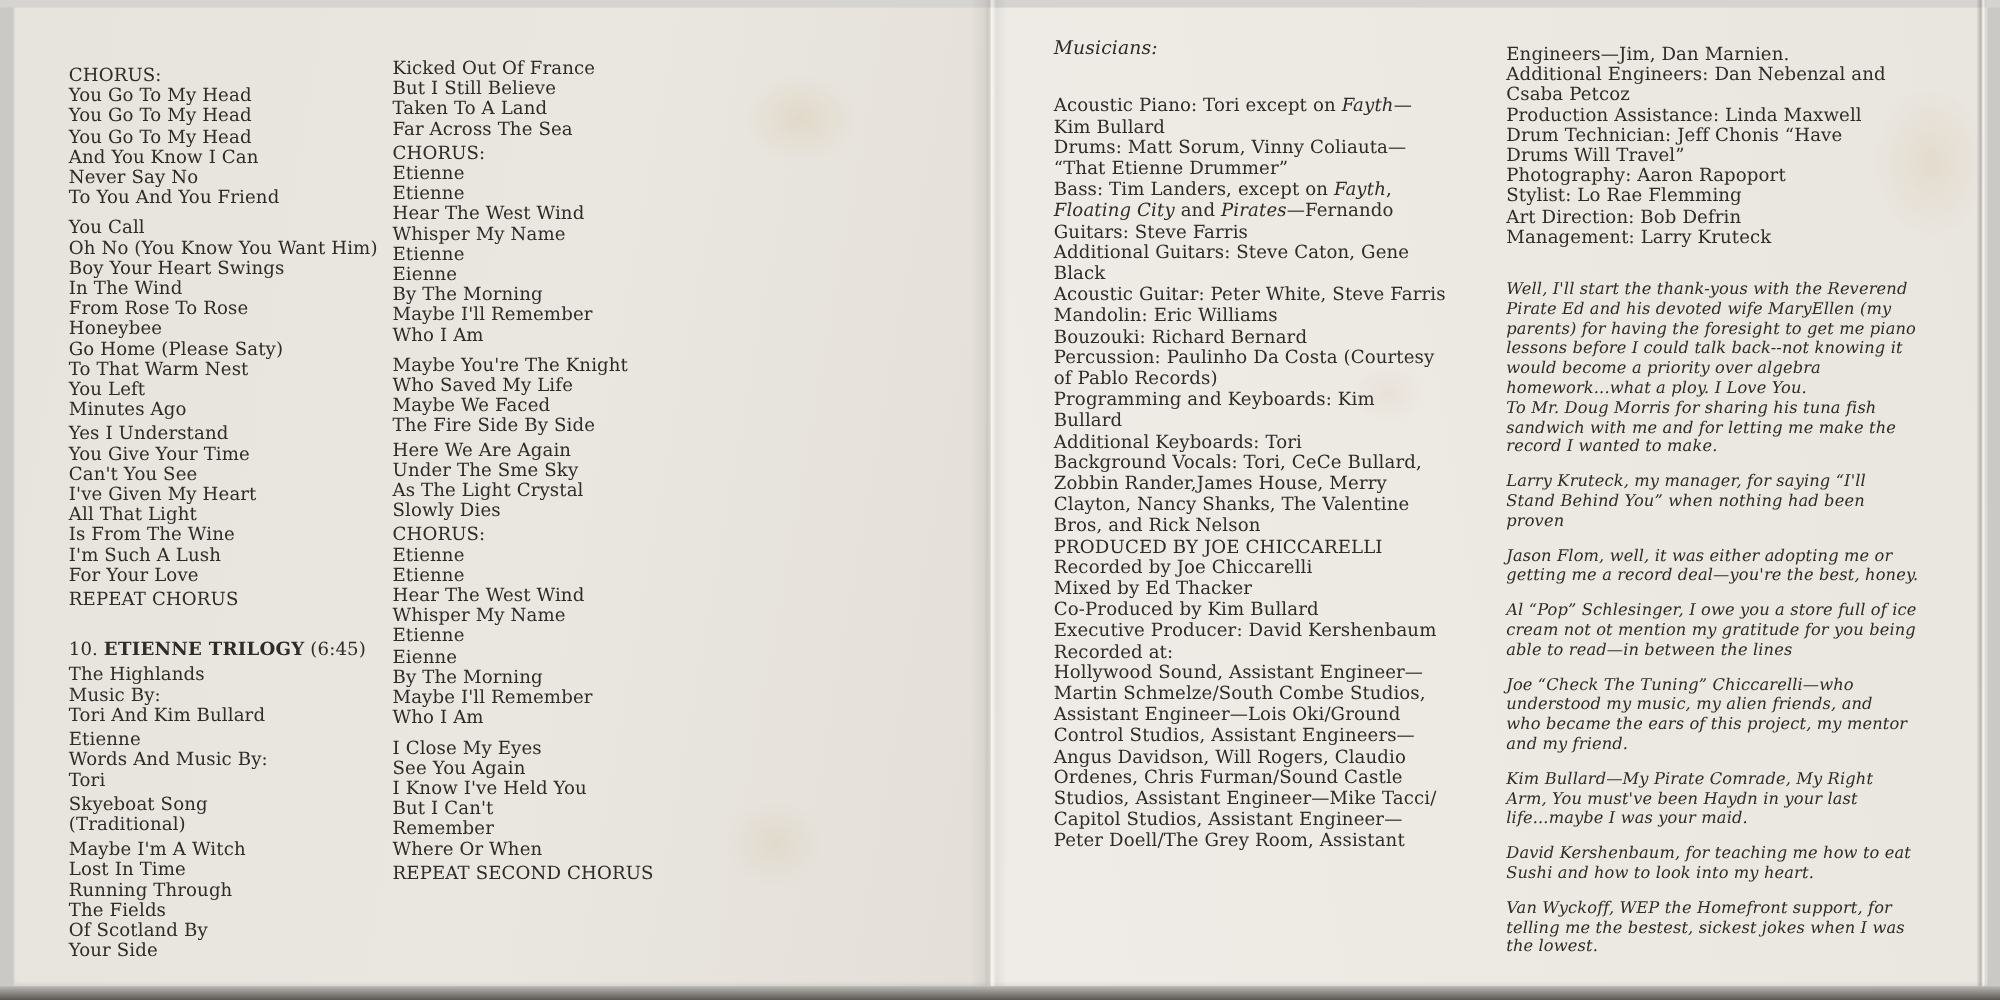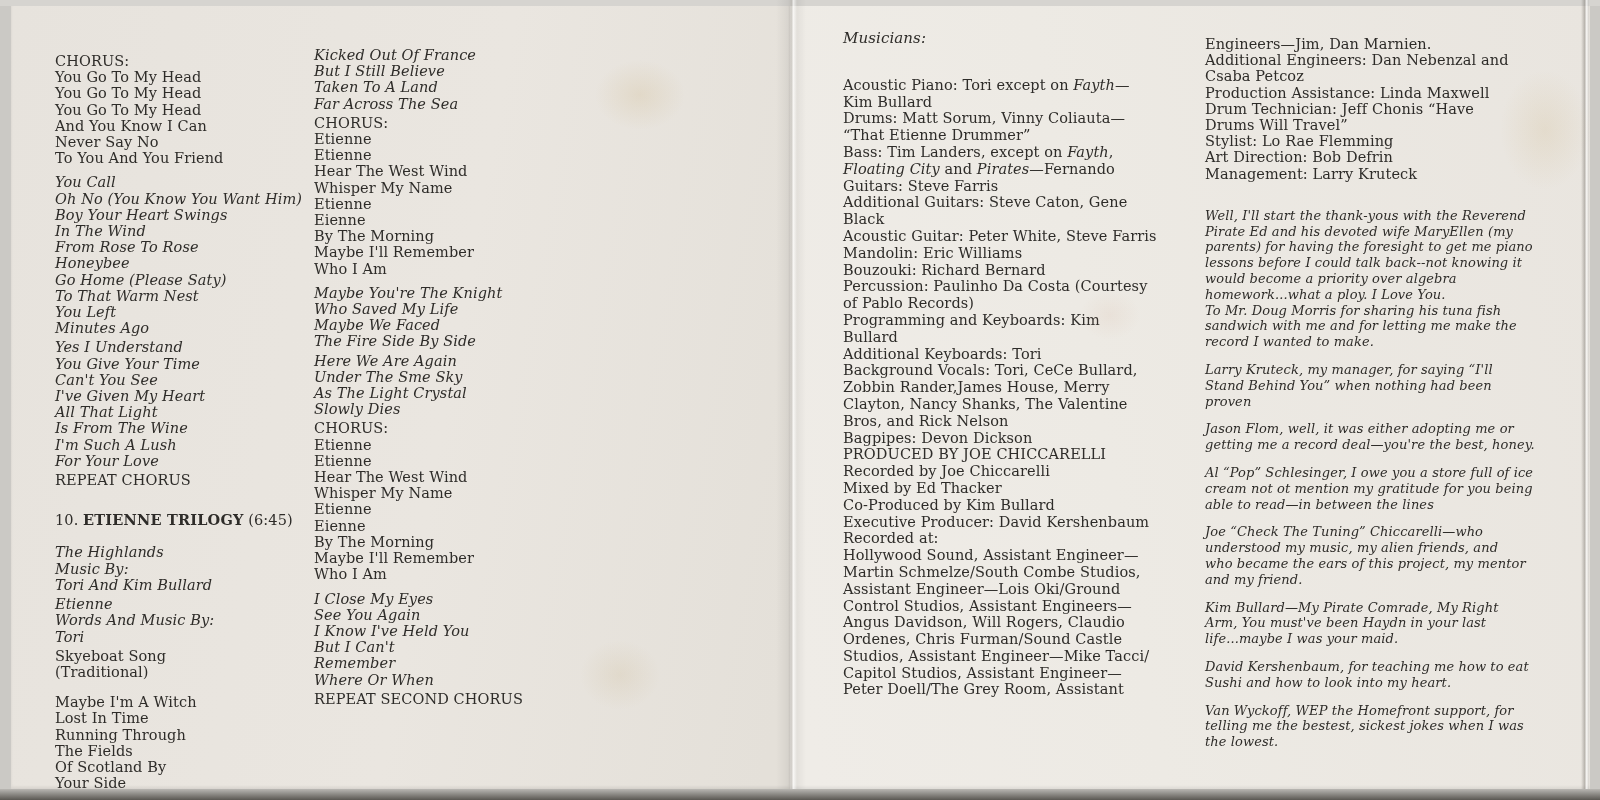--- a/index.html
+++ b/index.html
@@ -51,27 +51,27 @@
   .stain-3{left:580px;top:640px;width:80px;height:70px;background:radial-gradient(closest-side,rgba(188,160,104,.14),rgba(188,160,104,0));}
   .stain-4{left:1080px;top:290px;width:60px;height:50px;background:radial-gradient(closest-side,rgba(200,150,120,.10),rgba(200,150,120,0));}
 
   .col{position:absolute;}
   .line{
     white-space:nowrap;
     font-size:14.5px;line-height:16.2px;
     letter-spacing:.1px;
   }
   .block{margin-bottom:8px;}
-  .block.gap-sm{margin-bottom:3px;font-style:italic;}
-  .block.gap-lg{margin-bottom:14px;}
+  .block.gap-sm{margin-bottom:3px;}
+  .block.gap-lg{margin-bottom:4px;}
 
   
   .col-credits .line{line-height:16.8px;}
 
-  .track{margin-top:24px;margin-bottom:16px;}
+  .track{margin-top:24px;margin-bottom:4px;}
   .track .line{font-size:14.5px;}
   .track-num{font-weight:normal;}
   .track-title{font-weight:bold;letter-spacing:.2px;}
 
   .italic-heading .line{font-style:italic;font-size:15px;margin-bottom:0;}
   .italic-heading{margin-bottom:30px;}
 
   .credits-block{margin-bottom:16px;}
 
   .roman-credits{margin-bottom:26px;}
@@ -234,21 +234,20 @@
           <div class="line">Bouzouki: Richard Bernard</div>
           <div class="line">Percussion: Paulinho Da Costa (Courtesy</div>
           <div class="line">of Pablo Records)</div>
           <div class="line">Programming and Keyboards: Kim</div>
           <div class="line">Bullard</div>
           <div class="line">Additional Keyboards: Tori</div>
           <div class="line">Background Vocals: Tori, CeCe Bullard,</div>
           <div class="line">Zobbin Rander,James House, Merry</div>
           <div class="line">Clayton, Nancy Shanks, The Valentine</div>
           <div class="line">Bros, and Rick Nelson</div>
-          <div class="line">Bagpipes: Devon Dickson</div>
           <div class="line">PRODUCED BY JOE CHICCARELLI</div>
           <div class="line">Recorded by Joe Chiccarelli</div>
           <div class="line">Mixed by Ed Thacker</div>
           <div class="line">Co-Produced by Kim Bullard</div>
           <div class="line">Executive Producer: David Kershenbaum</div>
           <div class="line">Recorded at:</div>
           <div class="line">Hollywood Sound, Assistant Engineer—</div>
           <div class="line">Martin Schmelze/South Combe Studios,</div>
           <div class="line">Assistant Engineer—Lois Oki/Ground</div>
           <div class="line">Control Studios, Assistant Engineers—</div>
@@ -260,20 +259,21 @@
         </div>
       </div>
     <div class="col col-thanks">
         <div class="block roman-credits">
           <div class="line">Engineers—Jim, Dan Marnien.</div>
           <div class="line">Additional Engineers: Dan Nebenzal and</div>
           <div class="line">Csaba Petcoz</div>
           <div class="line">Production Assistance: Linda Maxwell</div>
           <div class="line">Drum Technician: Jeff Chonis “Have</div>
           <div class="line">Drums Will Travel”</div>
+          <div class="line">Photography: Aaron Rapoport</div>
           <div class="line">Stylist: Lo Rae Flemming</div>
           <div class="line">Art Direction: Bob Defrin</div>
           <div class="line">Management: Larry Kruteck</div>
         </div>
         <div class="block thanks">
           <div class="line">Well, I'll start the thank-yous with the Reverend</div>
           <div class="line">Pirate Ed and his devoted wife MaryEllen (my</div>
           <div class="line">parents) for having the foresight to get me piano</div>
           <div class="line">lessons before I could talk back--not knowing it</div>
           <div class="line">would become a priority over algebra</div>

